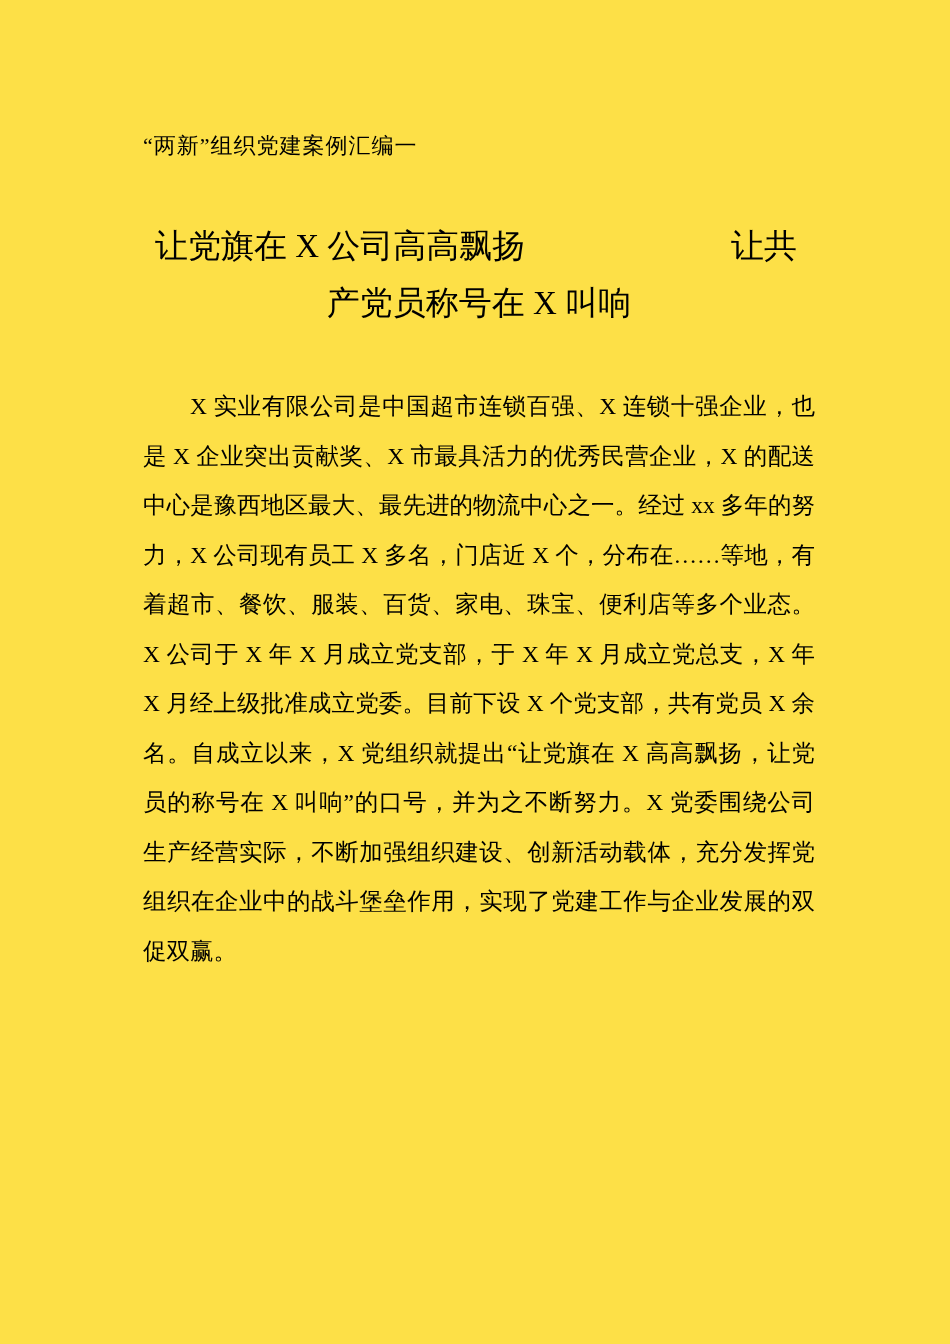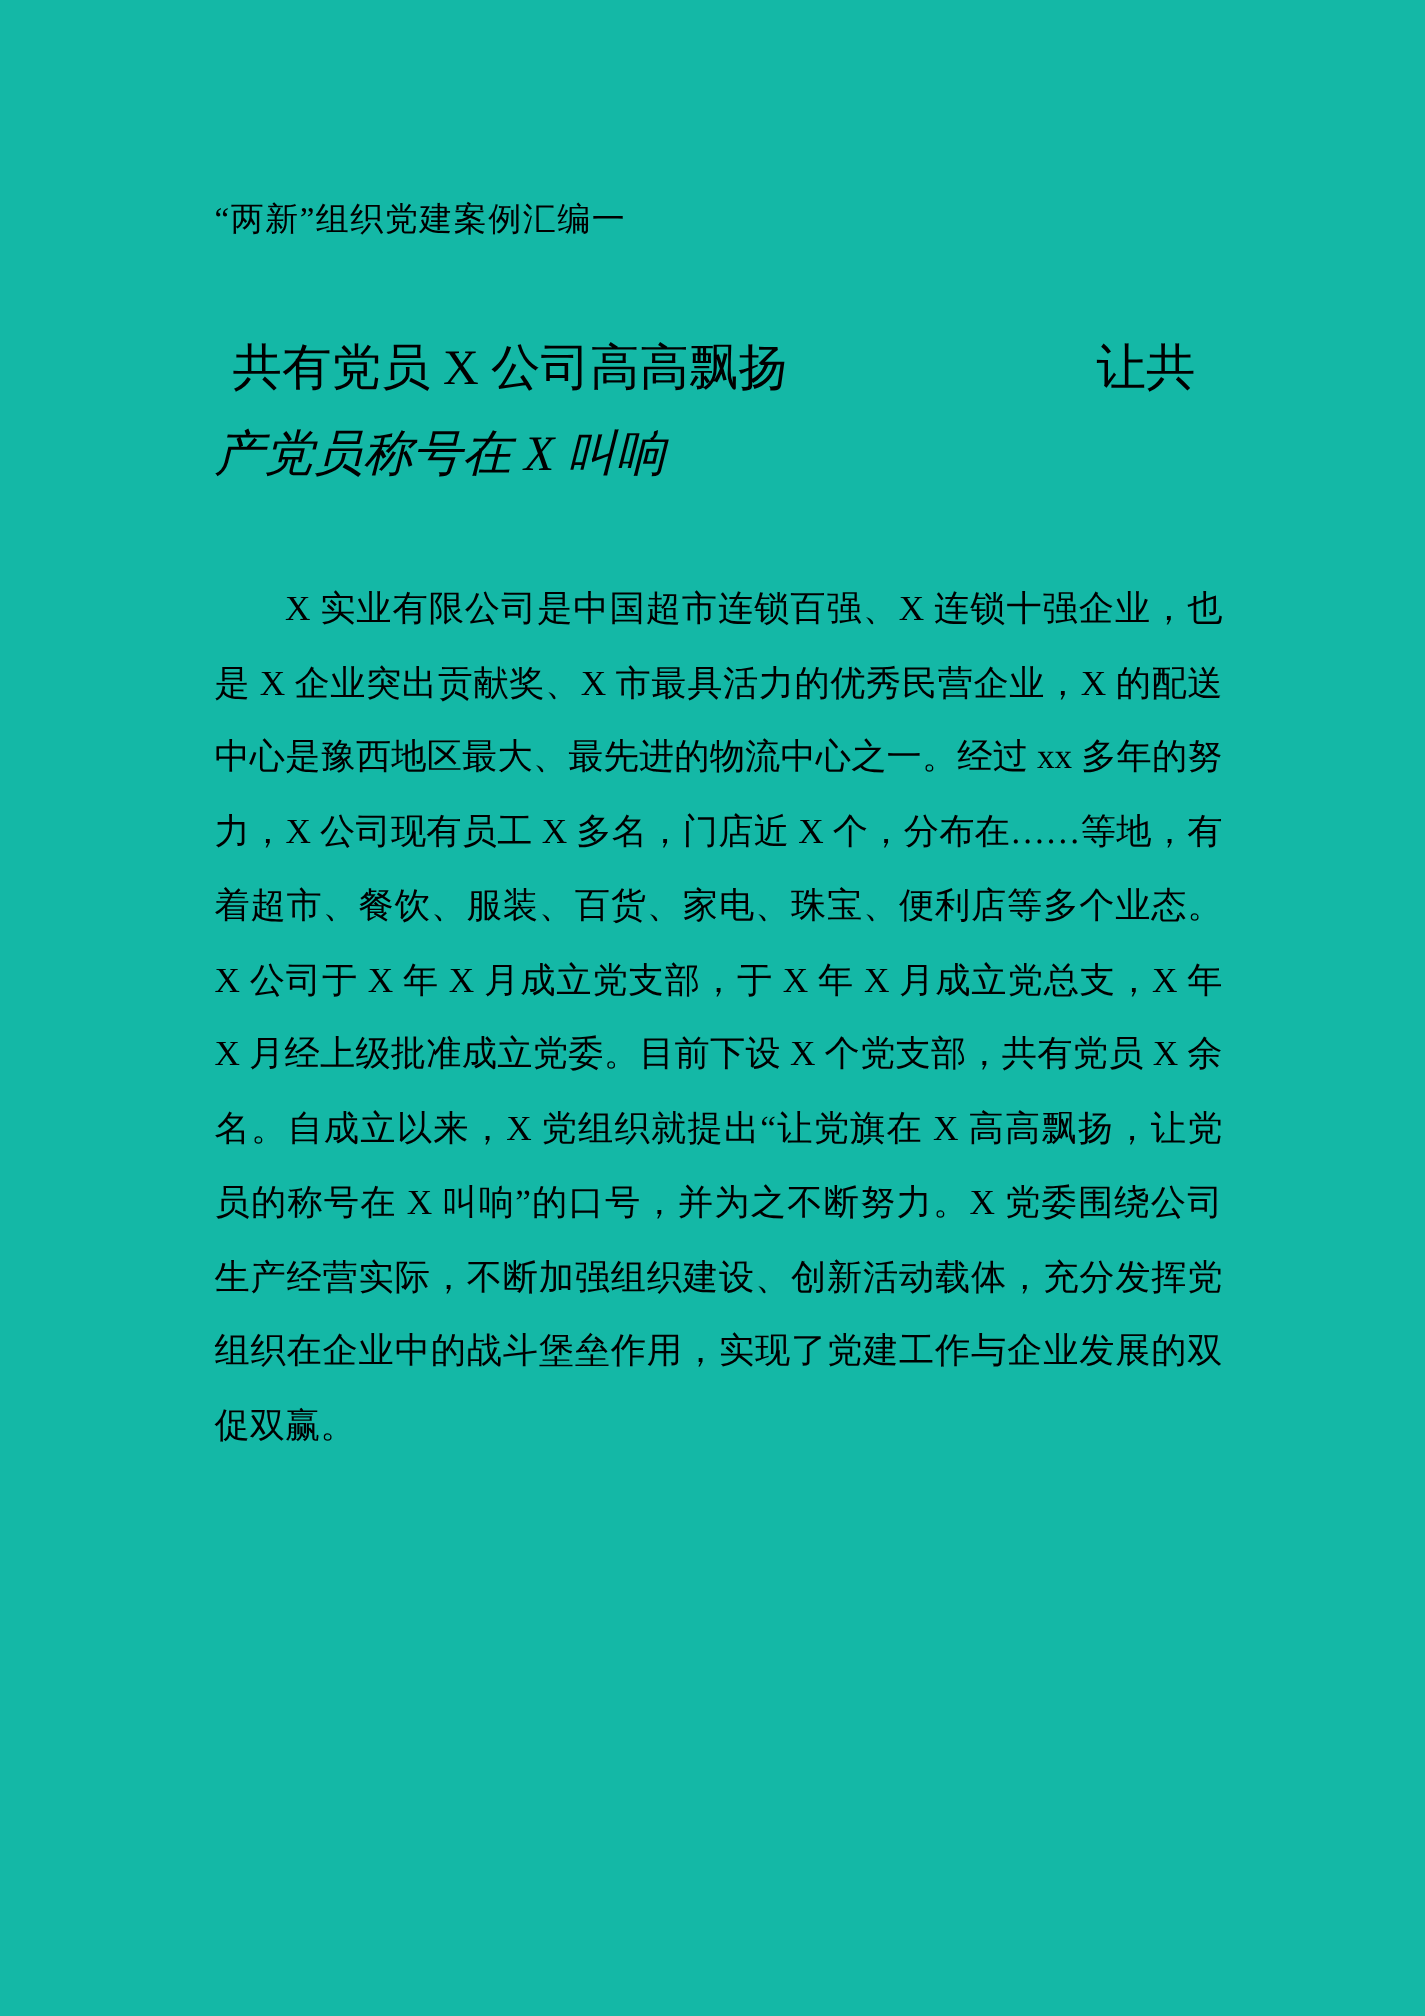--- a/index.html
+++ b/index.html
@@ -4,21 +4,21 @@
 <style>
   html, body {
     margin: 0;
     padding: 0;
     background: #ffffff;
   }
   .canvas {
     position: relative;
     width: 950px;
     height: 1344px;
-    background: #14b8a6;
+    background: #fde047;
     color: #000000;
     font-family: "Liberation Serif", "DejaVu Serif", serif;
     overflow: hidden;
   }
   .content {
     position: absolute;
     left: 143px;
     top: 0;
     width: 672px;
   }
@@ -35,21 +35,21 @@
     line-height: 57px;
     font-weight: 400;
   }
   .title-line1 {
     display: flex;
     justify-content: space-between;
     padding-left: 12px;
     padding-right: 18px;
   }
   .title-line2 {
-    font-style: italic;
+    text-align: center;
   }
   .doc-body {
     margin-top: 50px;
     font-size: 23.5px;
     line-height: 49.5px;
     text-align: justify;
     text-justify: inter-ideograph;
   }
   .doc-body p {
     margin: 0;
@@ -60,21 +60,21 @@
 </head>
 <body>
 
 <div class="canvas">
   <div class="content">
 
     <div class="doc-header">“两新”组织党建案例汇编一</div>
 
     <div class="doc-title">
       <div class="title-line1">
-        <span>共有党员 X 公司高高飘扬</span>
+        <span>让党旗在 X 公司高高飘扬</span>
         <span>让共</span>
       </div>
       <div class="title-line2">产党员称号在 X 叫响</div>
     </div>
 
     <div class="doc-body">
       <p>X 实业有限公司是中国超市连锁百强、X 连锁十强企业，也是 X 企业突出贡献奖、X 市最具活力的优秀民营企业，X 的配送中心是豫西地区最大、最先进的物流中心之一。经过 xx 多年的努力，X 公司现有员工 X 多名，门店近 X 个，分布在……等地，有着超市、餐饮、服装、百货、家电、珠宝、便利店等多个业态。X 公司于 X 年 X 月成立党支部，于 X 年 X 月成立党总支，X 年 X 月经上级批准成立党委。目前下设 X 个党支部，共有党员 X 余名。自成立以来，X 党组织就提出“让党旗在 X 高高飘扬，让党员的称号在 X 叫响”的口号，并为之不断努力。X 党委围绕公司生产经营实际，不断加强组织建设、创新活动载体，充分发挥党组织在企业中的战斗堡垒作用，实现了党建工作与企业发展的双促双赢。</p>
     </div>
 
   </div>

